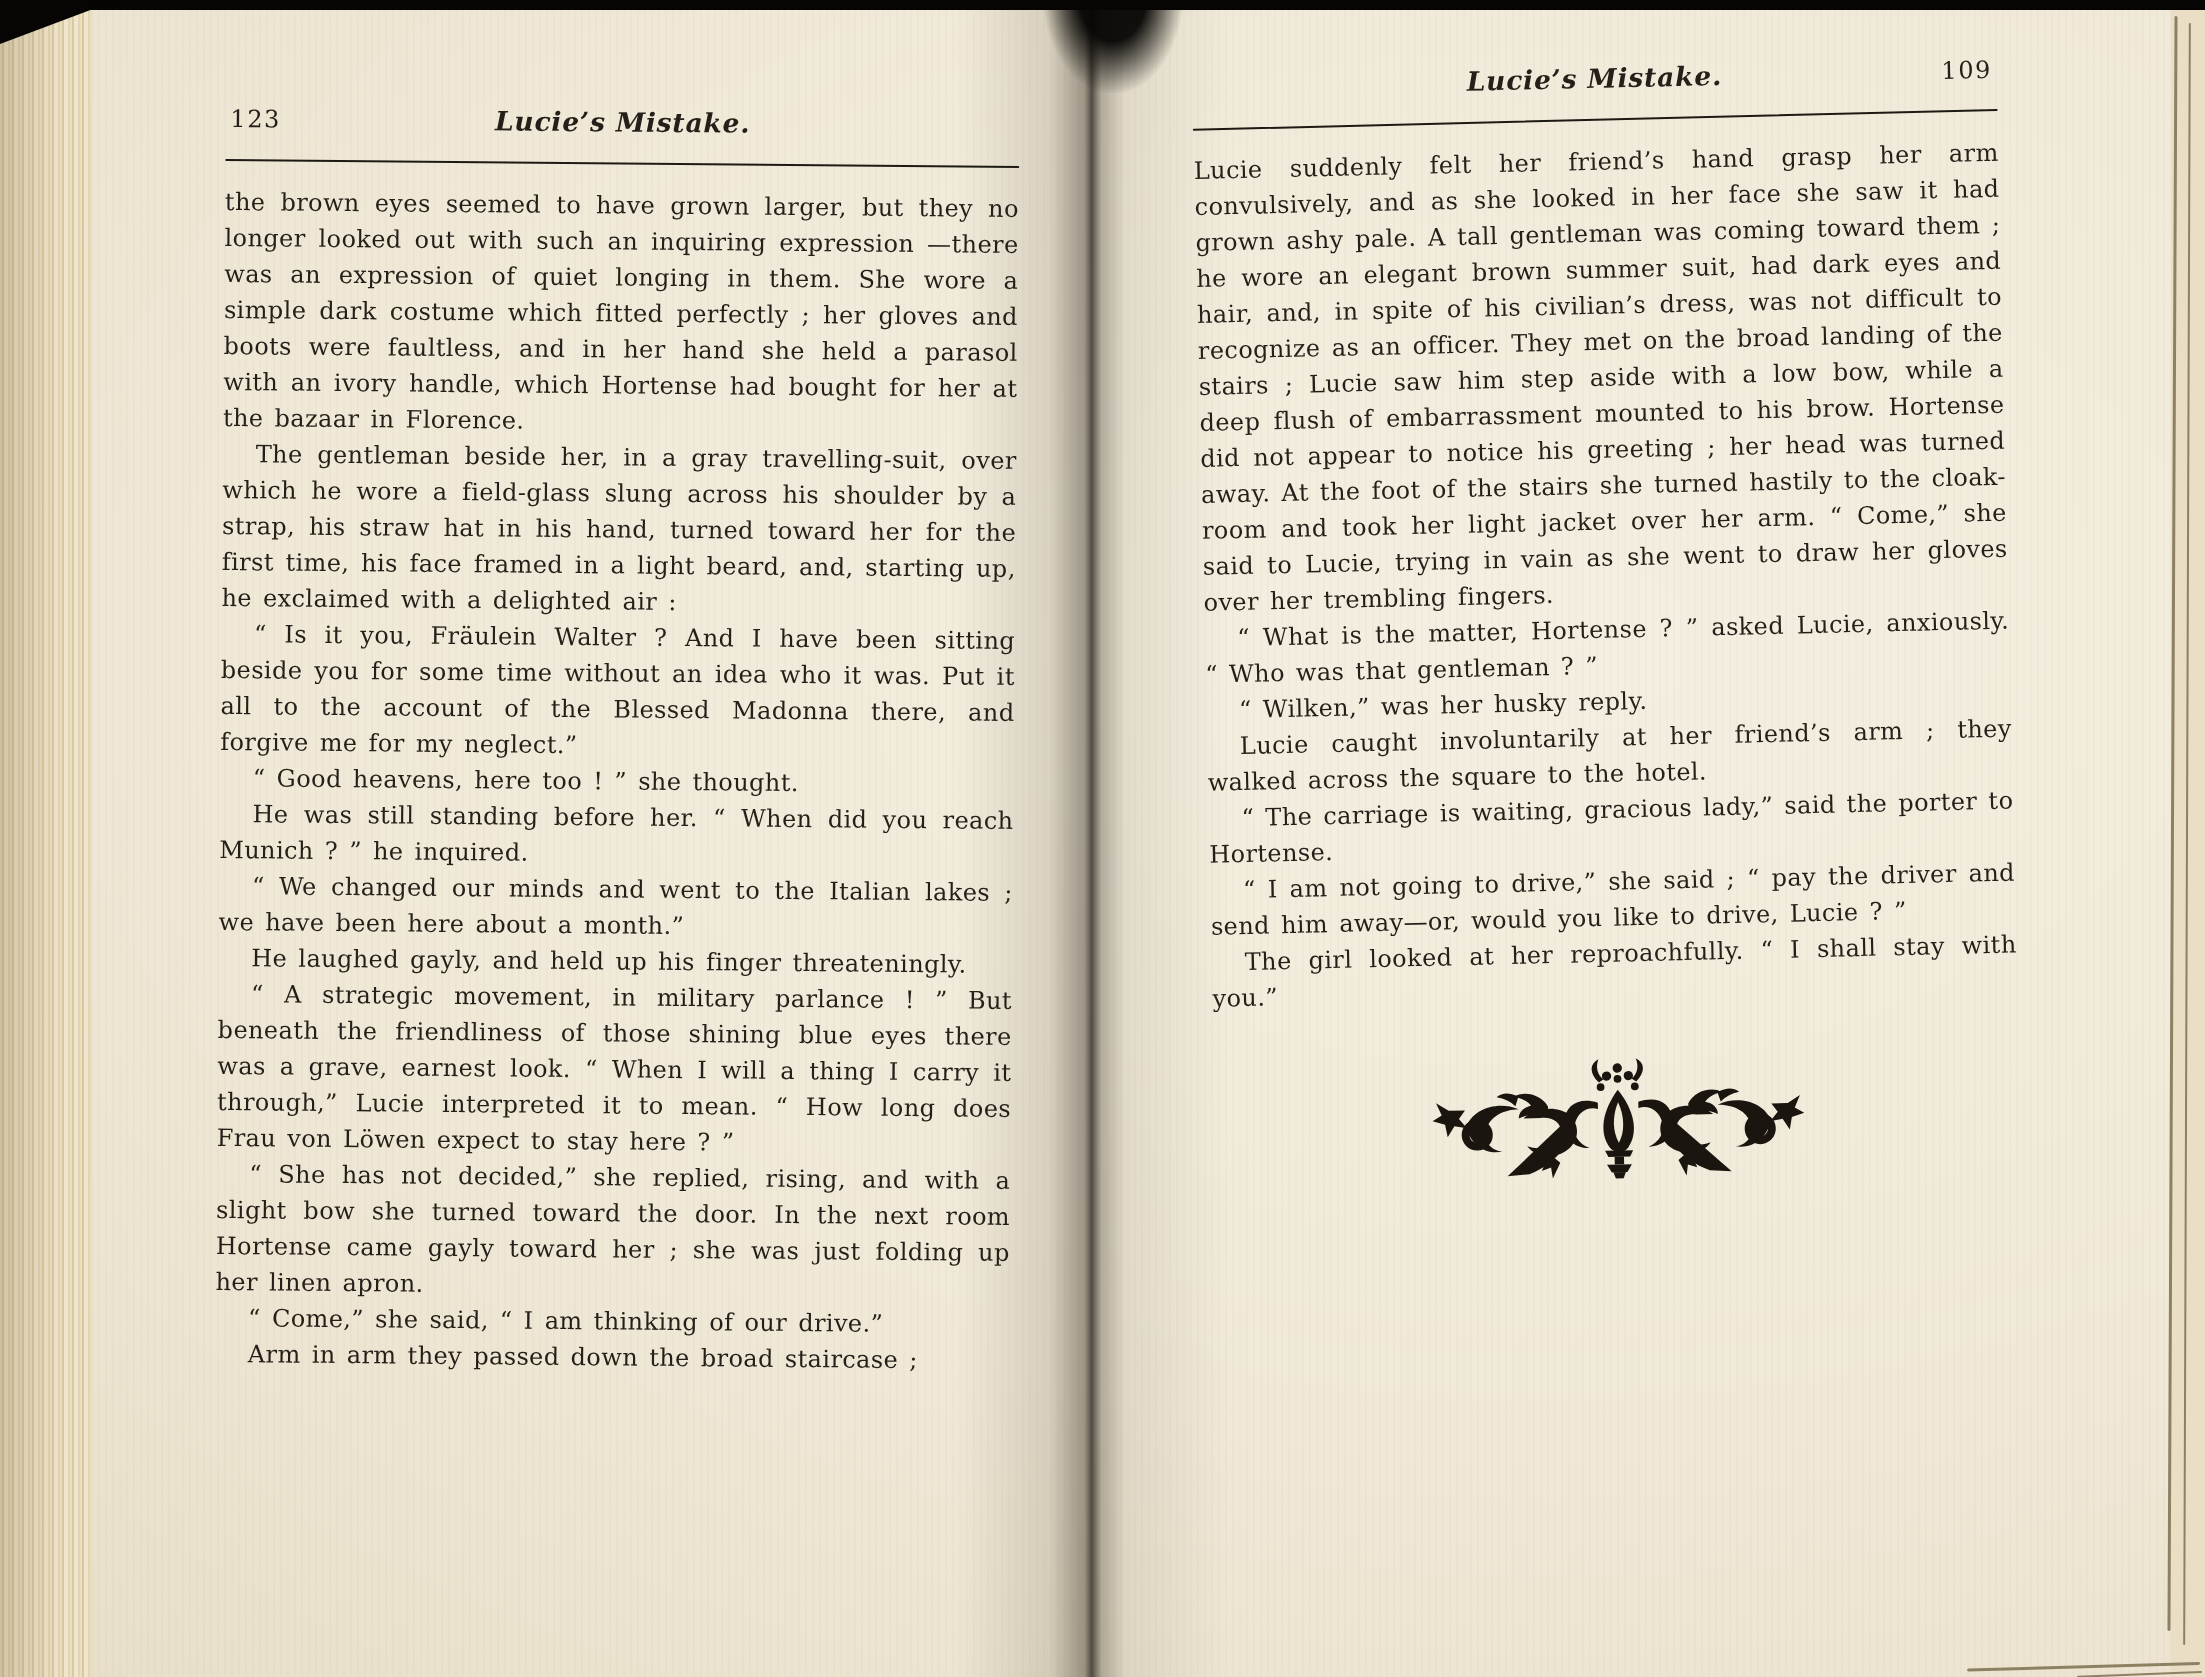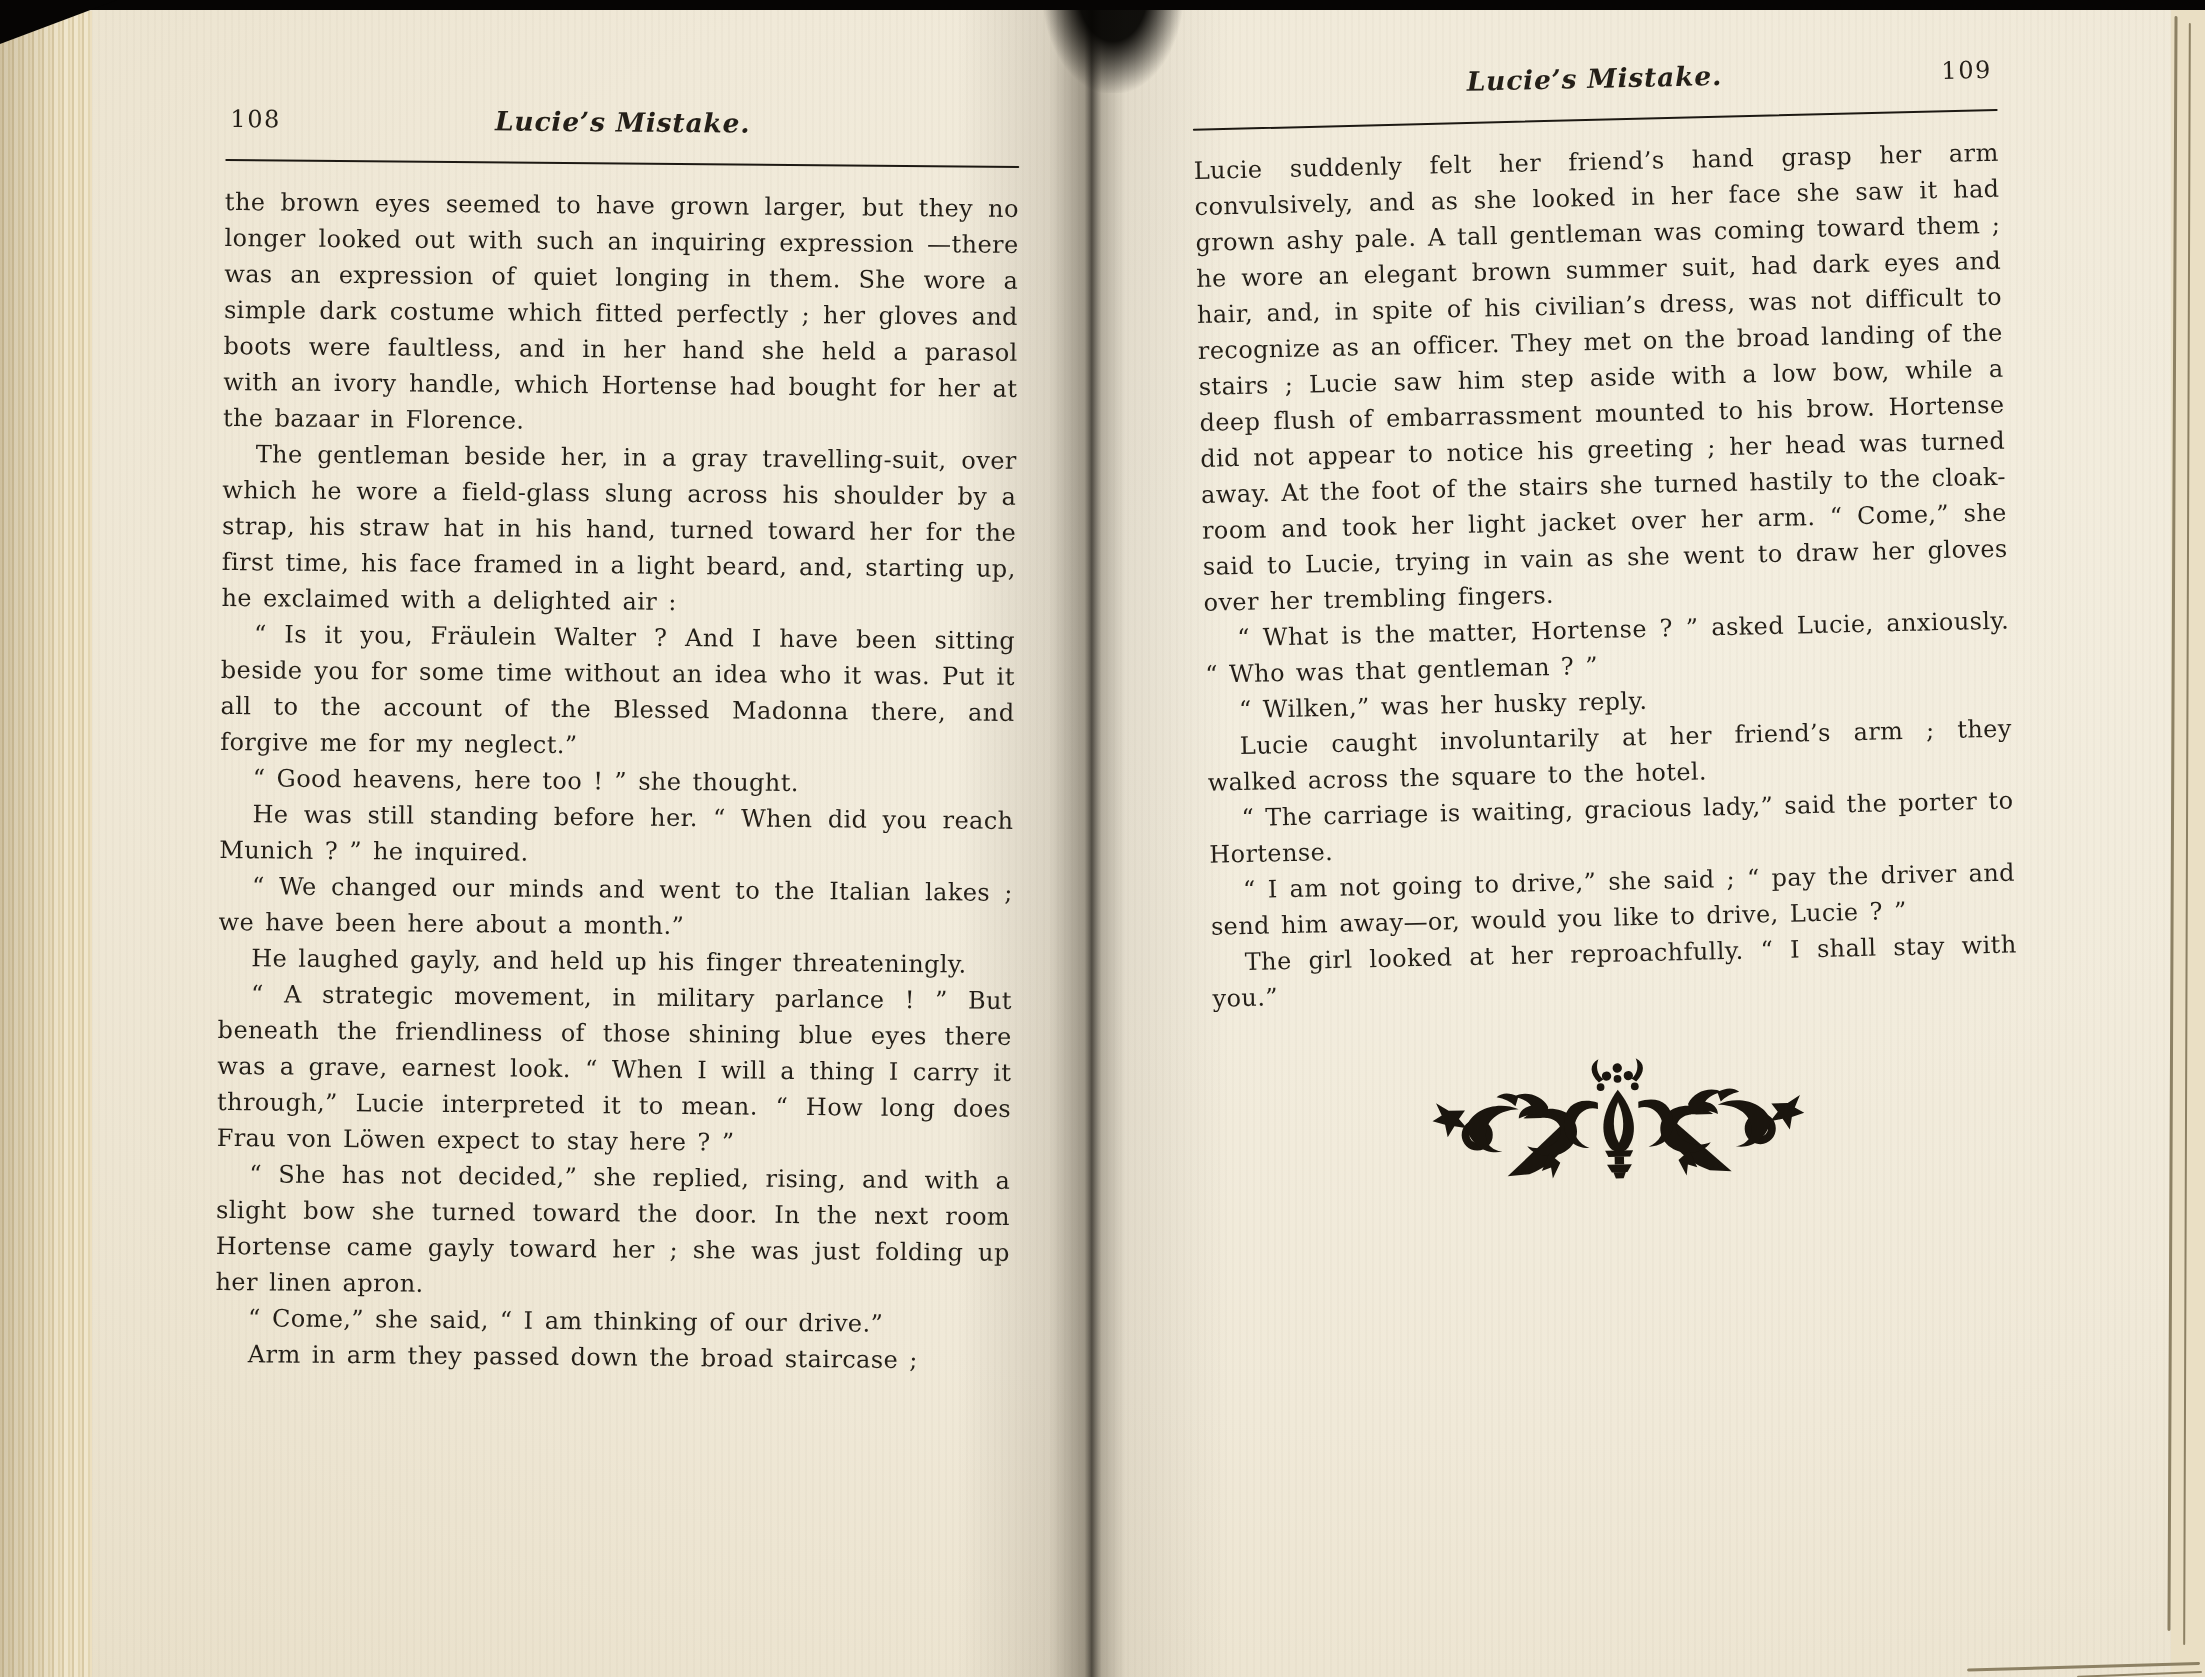--- a/index.html
+++ b/index.html
@@ -106,21 +106,21 @@
   <div class="edge-line el2"></div>
   <div class="edge-line el-bottom"></div>
   <div class="edge-line el-bottom2"></div>
   <div class="gutter"></div>
   <div class="gutter-top"></div>
   <div class="top-band"></div>
   <div class="top-left-wedge"></div>
 
   <div class="page-content pc-left">
     <div class="pg-header">
-      <span class="pg-num num-left">108</span>
+      <span class="pg-num num-left">123</span>
       <span class="pg-title">Lucie’s Mistake.</span>
     </div>
     <div class="rule"></div>
     <div class="body-text">
         <p class="">the brown eyes seemed to have grown larger, but they no longer looked out with such an inquiring expression —there was an expression of quiet longing in them. She wore a simple dark costume which fitted perfectly ; her gloves and boots were faultless, and in her hand she held a parasol with an ivory handle, which Hortense had bought for her at the bazaar in Florence.</p>
         <p class="indent">The gentleman beside her, in a gray travelling-suit, over which he wore a field-glass slung across his shoulder by a strap, his straw hat in his hand, turned toward her for the first time, his face framed in a light beard, and, starting up, he exclaimed with a delighted air :</p>
         <p class="indent">“ Is it you, Fräulein Walter ?  And I have been sitting beside you for some time without an idea who it was. Put it all to the account of the Blessed Madonna there, and forgive me for my neglect.”</p>
         <p class="indent">“ Good heavens, here too ! ” she thought.</p>
         <p class="indent">He was still standing before her.  “ When did you reach Munich ? ” he inquired.</p>
         <p class="indent">“ We changed our minds and went to the Italian lakes ; we have been here about a month.”</p>

